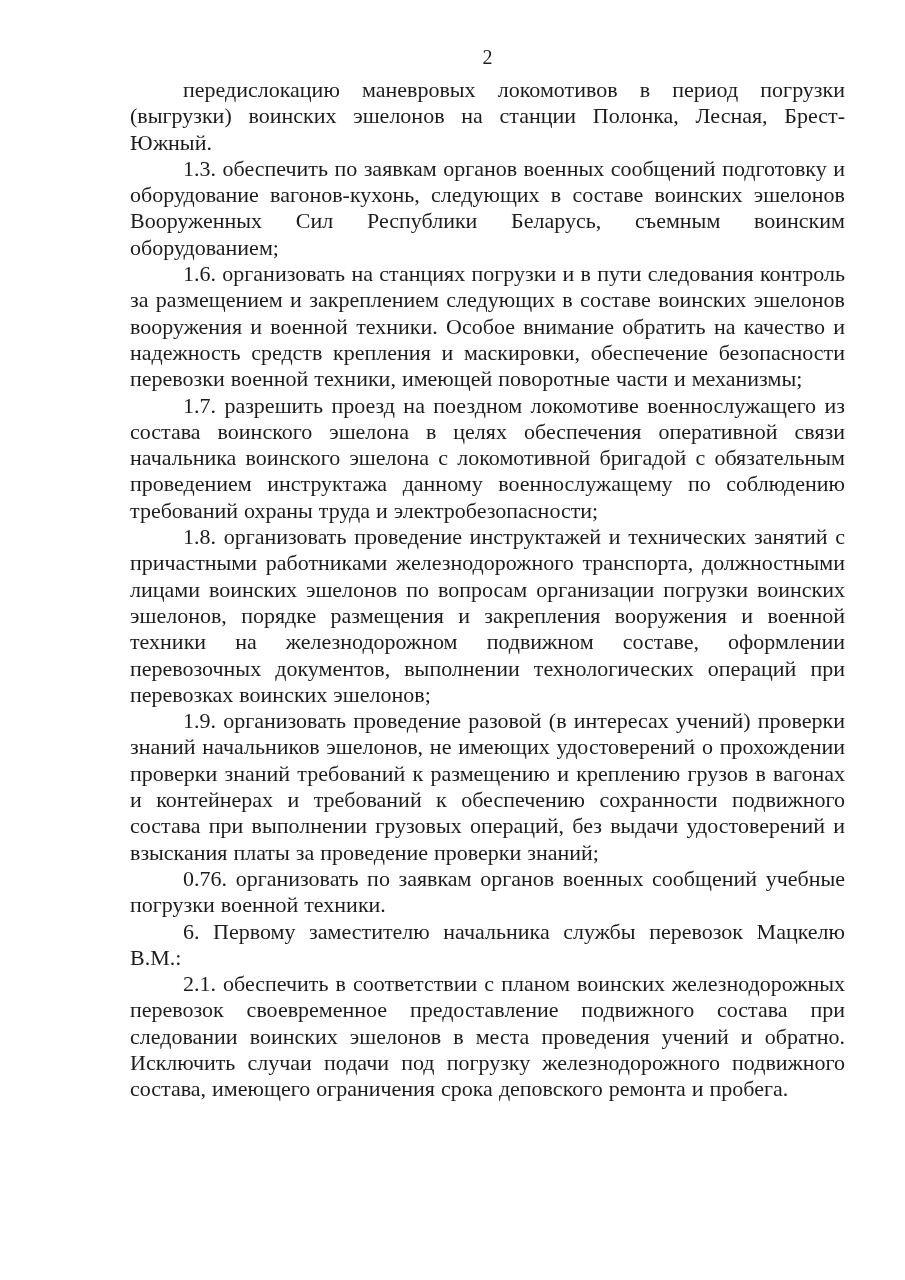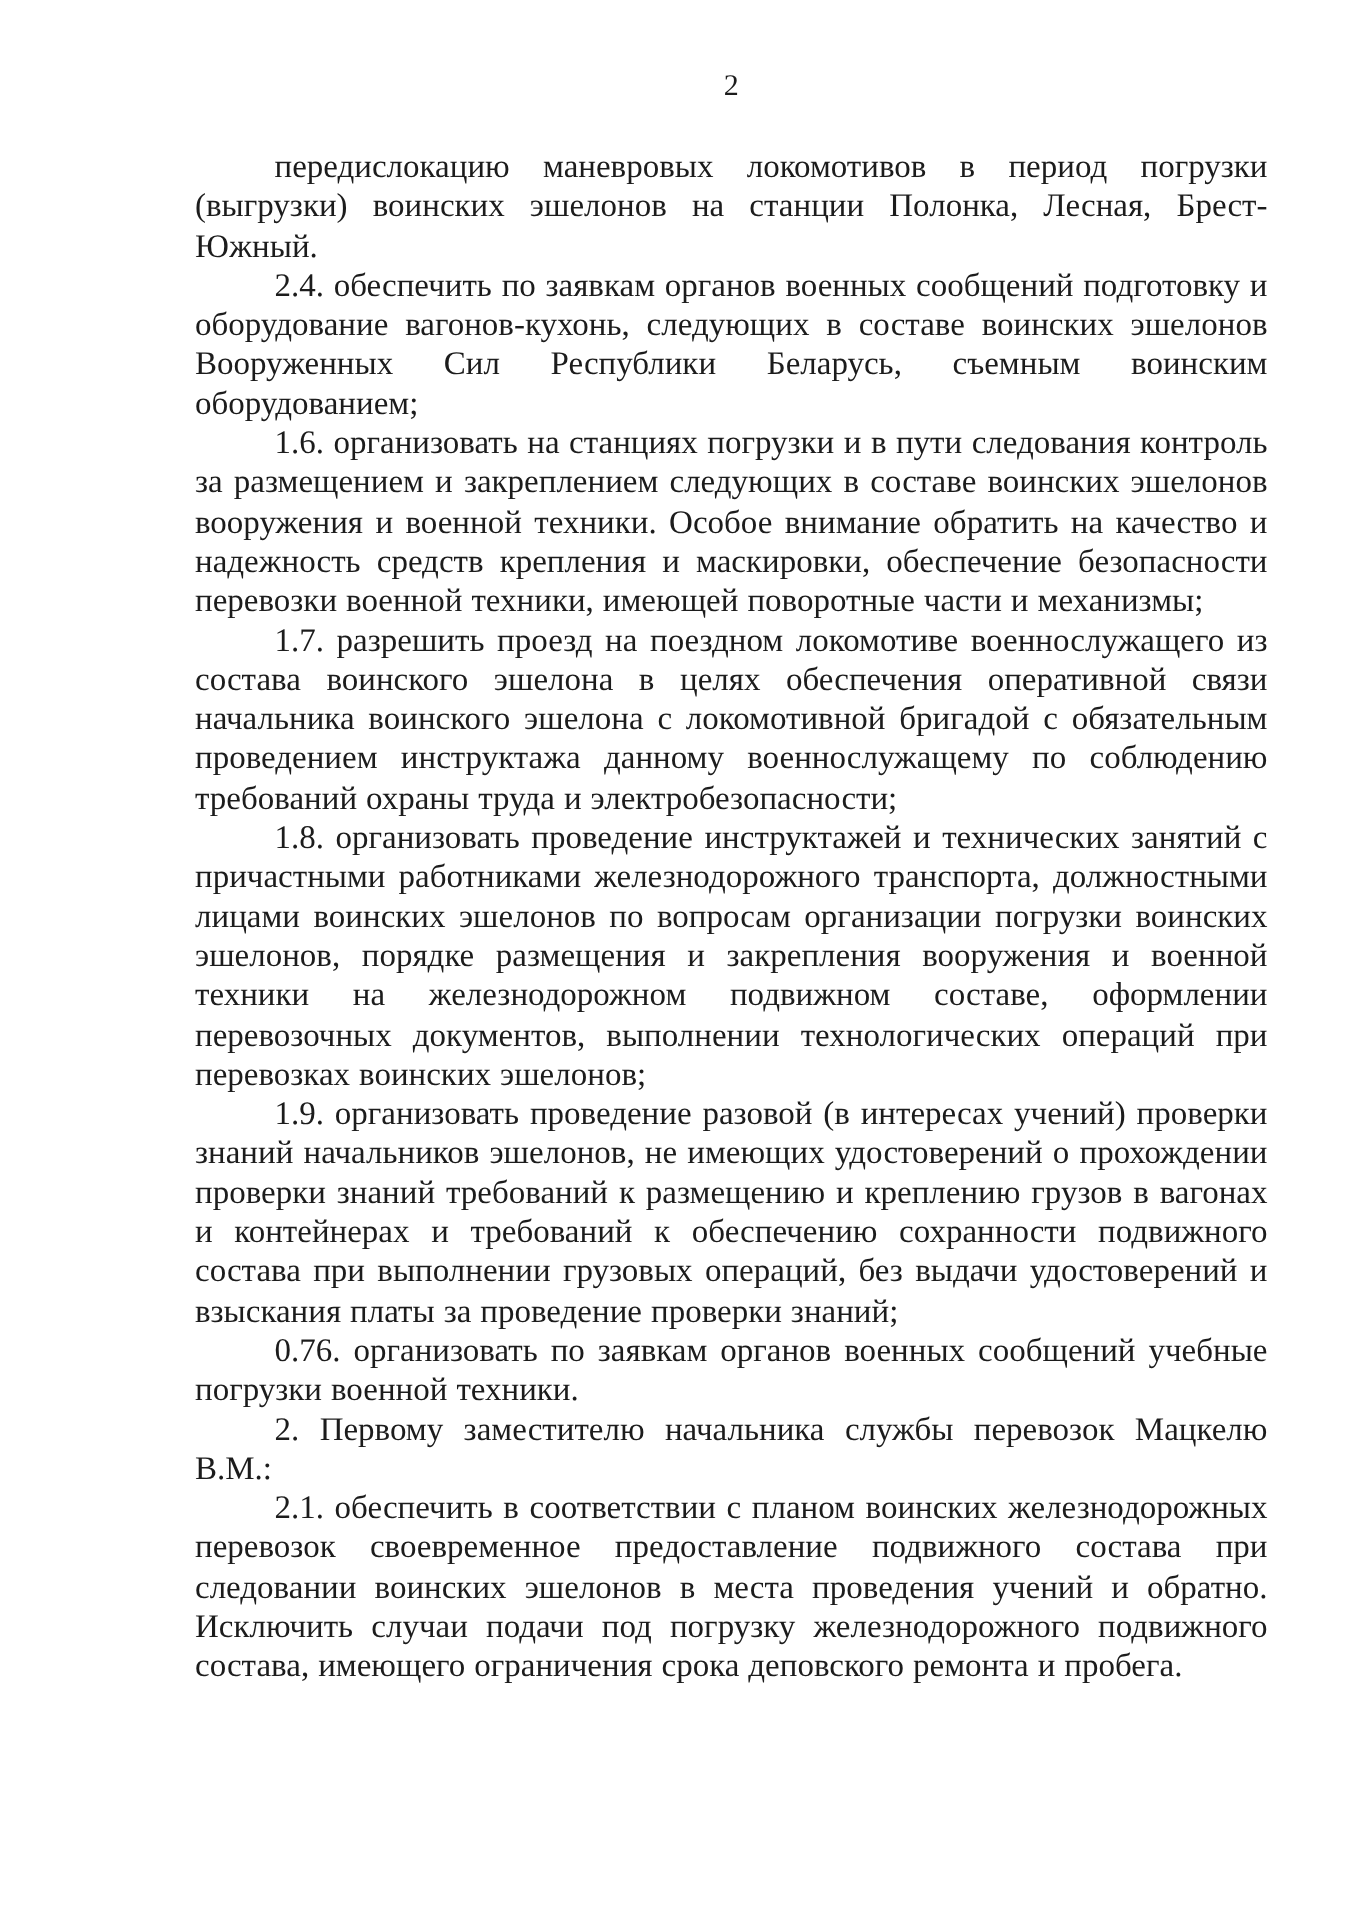--- a/index.html
+++ b/index.html
@@ -18,41 +18,41 @@
   }
   .page-number {
     padding-top: 46px;
     margin-left: 130px;
     margin-right: 60px;
     text-align: center;
     font-size: 20px;
     line-height: 22px;
   }
   .content {
-    margin: 30px 60px 0 130px;
+    margin: 9px 60px 0 130px;
     font-size: 22px;
     line-height: 26.3px;
     text-align: justify;
     word-spacing: 0.5px;
   }
   .content p {
     margin: 0;
     padding: 0;
     text-indent: 53px;
   }
 </style>
 </head>
 <body>
 
 <div class="page">
   <div class="page-number">2</div>
   <div class="content">
     <p>передислокацию маневровых локомотивов в период погрузки (выгрузки) воинских эшелонов на станции Полонка, Лесная, Брест-Южный.</p>
-    <p>2.4. обеспечить по заявкам органов военных сообщений подготовку и оборудование вагонов-кухонь, следующих в составе воинских эшелонов Вооруженных Сил Республики Беларусь, съемным воинским оборудованием;</p>
+    <p>1.3. обеспечить по заявкам органов военных сообщений подготовку и оборудование вагонов-кухонь, следующих в составе воинских эшелонов Вооруженных Сил Республики Беларусь, съемным воинским оборудованием;</p>
     <p>1.6. организовать на станциях погрузки и в пути следования контроль за размещением и закреплением следующих в составе воинских эшелонов вооружения и военной техники. Особое внимание обратить на качество и надежность средств крепления и маскировки, обеспечение безопасности перевозки военной техники, имеющей поворотные части и механизмы;</p>
     <p>1.7. разрешить проезд на поездном локомотиве военнослужащего из состава воинского эшелона в целях обеспечения оперативной связи начальника воинского эшелона с локомотивной бригадой с обязательным проведением инструктажа данному военнослужащему по соблюдению требований охраны труда и электробезопасности;</p>
     <p>1.8. организовать проведение инструктажей и технических занятий с причастными работниками железнодорожного транспорта, должностными лицами воинских эшелонов по вопросам организации погрузки воинских эшелонов, порядке размещения и закрепления вооружения и военной техники на железнодорожном подвижном составе, оформлении перевозочных документов, выполнении технологических операций при перевозках воинских эшелонов;</p>
     <p>1.9. организовать проведение разовой (в интересах учений) проверки знаний начальников эшелонов, не имеющих удостоверений о прохождении проверки знаний требований к размещению и креплению грузов в вагонах и контейнерах и требований к обеспечению сохранности подвижного состава при выполнении грузовых операций, без выдачи удостоверений и взыскания платы за проведение проверки знаний;</p>
     <p>0.76. организовать по заявкам органов военных сообщений учебные погрузки военной техники.</p>
-    <p>2. Первому заместителю начальника службы перевозок Мацкелю В.М.:</p>
+    <p>6. Первому заместителю начальника службы перевозок Мацкелю В.М.:</p>
     <p>2.1. обеспечить в соответствии с планом воинских железнодорожных перевозок своевременное предоставление подвижного состава при следовании воинских эшелонов в места проведения учений и обратно. Исключить случаи подачи под погрузку железнодорожного подвижного состава, имеющего ограничения срока деповского ремонта и пробега.</p>
   </div>
 </div>
 
 </body></html>

